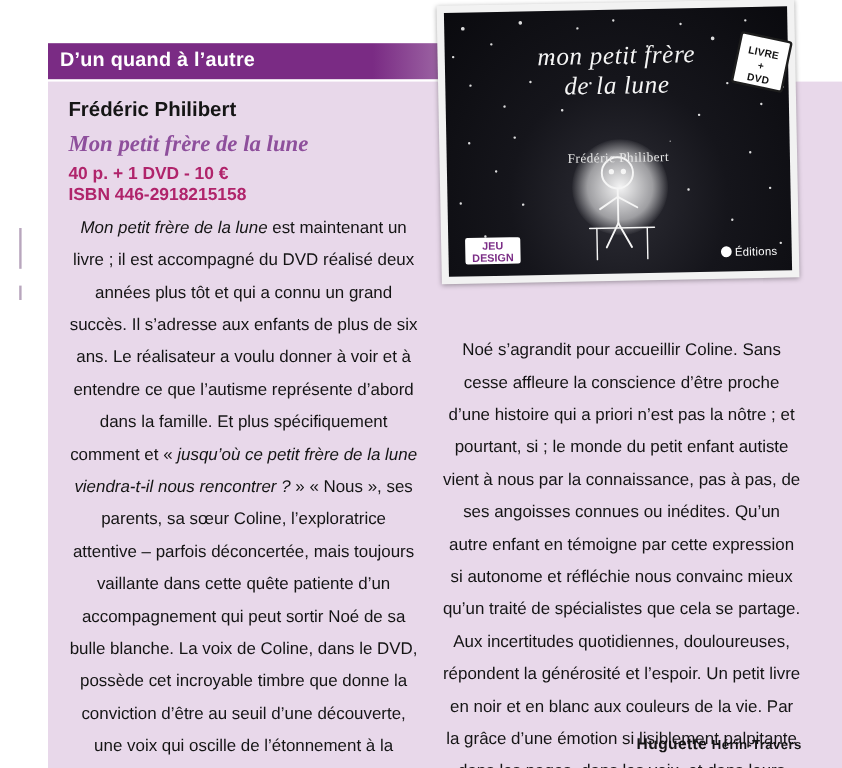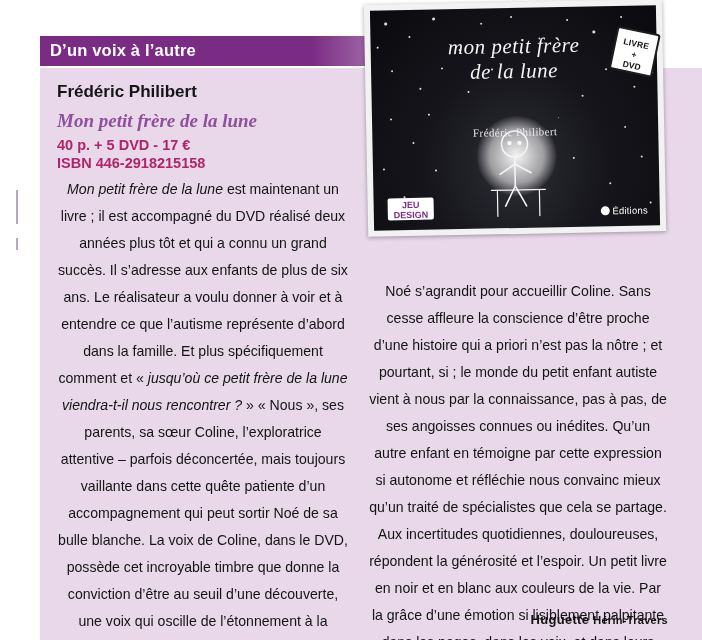--- a/index.html
+++ b/index.html
@@ -262,26 +262,26 @@
 </head>
 <body>
 
 <div id="page">
 
   <div class="article-bg"></div>
   <div class="edge-mark m1"></div>
   <div class="edge-mark m2"></div>
 
   <div class="section-bar">
-    <span class="label">D’un voix à l’autre</span>
+    <span class="label">D’un quand à l’autre</span>
   </div>
 
   <div class="author">Frédéric Philibert</div>
   <div class="book-title">Mon petit frère de la lune</div>
-  <div class="price">40 p. + 5 DVD - 17 €</div>
+  <div class="price">40 p. + 1 DVD - 10 €</div>
   <div class="isbn">ISBN 446-2918215158</div>
 
   <div class="col col-left">
     <p><i>Mon petit frère de la lune</i> est maintenant un livre ; il est accompagné du DVD réalisé deux années plus tôt et qui a connu un grand succès. Il s’adresse aux enfants de plus de six ans. Le réalisateur a voulu donner à voir et à entendre ce que l’autisme représente d’abord dans la famille. Et plus spécifiquement comment et «&nbsp;<i>jusqu’où ce petit frère de la lune viendra-t-il nous rencontrer&nbsp;?</i>&nbsp;» «&nbsp;Nous&nbsp;», ses parents, sa sœur Coline, l’exploratrice attentive – parfois déconcertée, mais toujours vaillante dans cette quête patiente d’un accompagnement qui peut sortir Noé de sa bulle blanche. La voix de Coline, dans le DVD, possède cet incroyable timbre que donne la conviction d’être au seuil d’une découverte, une voix qui oscille de l’étonnement à la lucidité, de l’interrogation à la révélation quand sa proposition de jeu est retenue par le petit garçon. Alors les rires s’entremêlent, alors la bulle qui isole</p>
   </div>
   <div class="col col-right">
     <p>Noé s’agrandit pour accueillir Coline. Sans cesse affleure la conscience d’être proche d’une histoire qui a priori n’est pas la nôtre&nbsp;; et pourtant, si&nbsp;; le monde du petit enfant autiste vient à nous par la connaissance, pas à pas, de ses angoisses connues ou inédites. Qu’un autre enfant en témoigne par cette expression si autonome et réfléchie nous convainc mieux qu’un traité de spécialistes que cela se partage.<br>Aux incertitudes quotidiennes, douloureuses, répondent la générosité et l’espoir. Un petit livre en noir et en blanc aux couleurs de la vie. Par la grâce d’une émotion si lisiblement palpitante dans les pages, dans les voix, et dans leurs plus lointains échos.</p>
   </div>
 
   <div class="signature">

